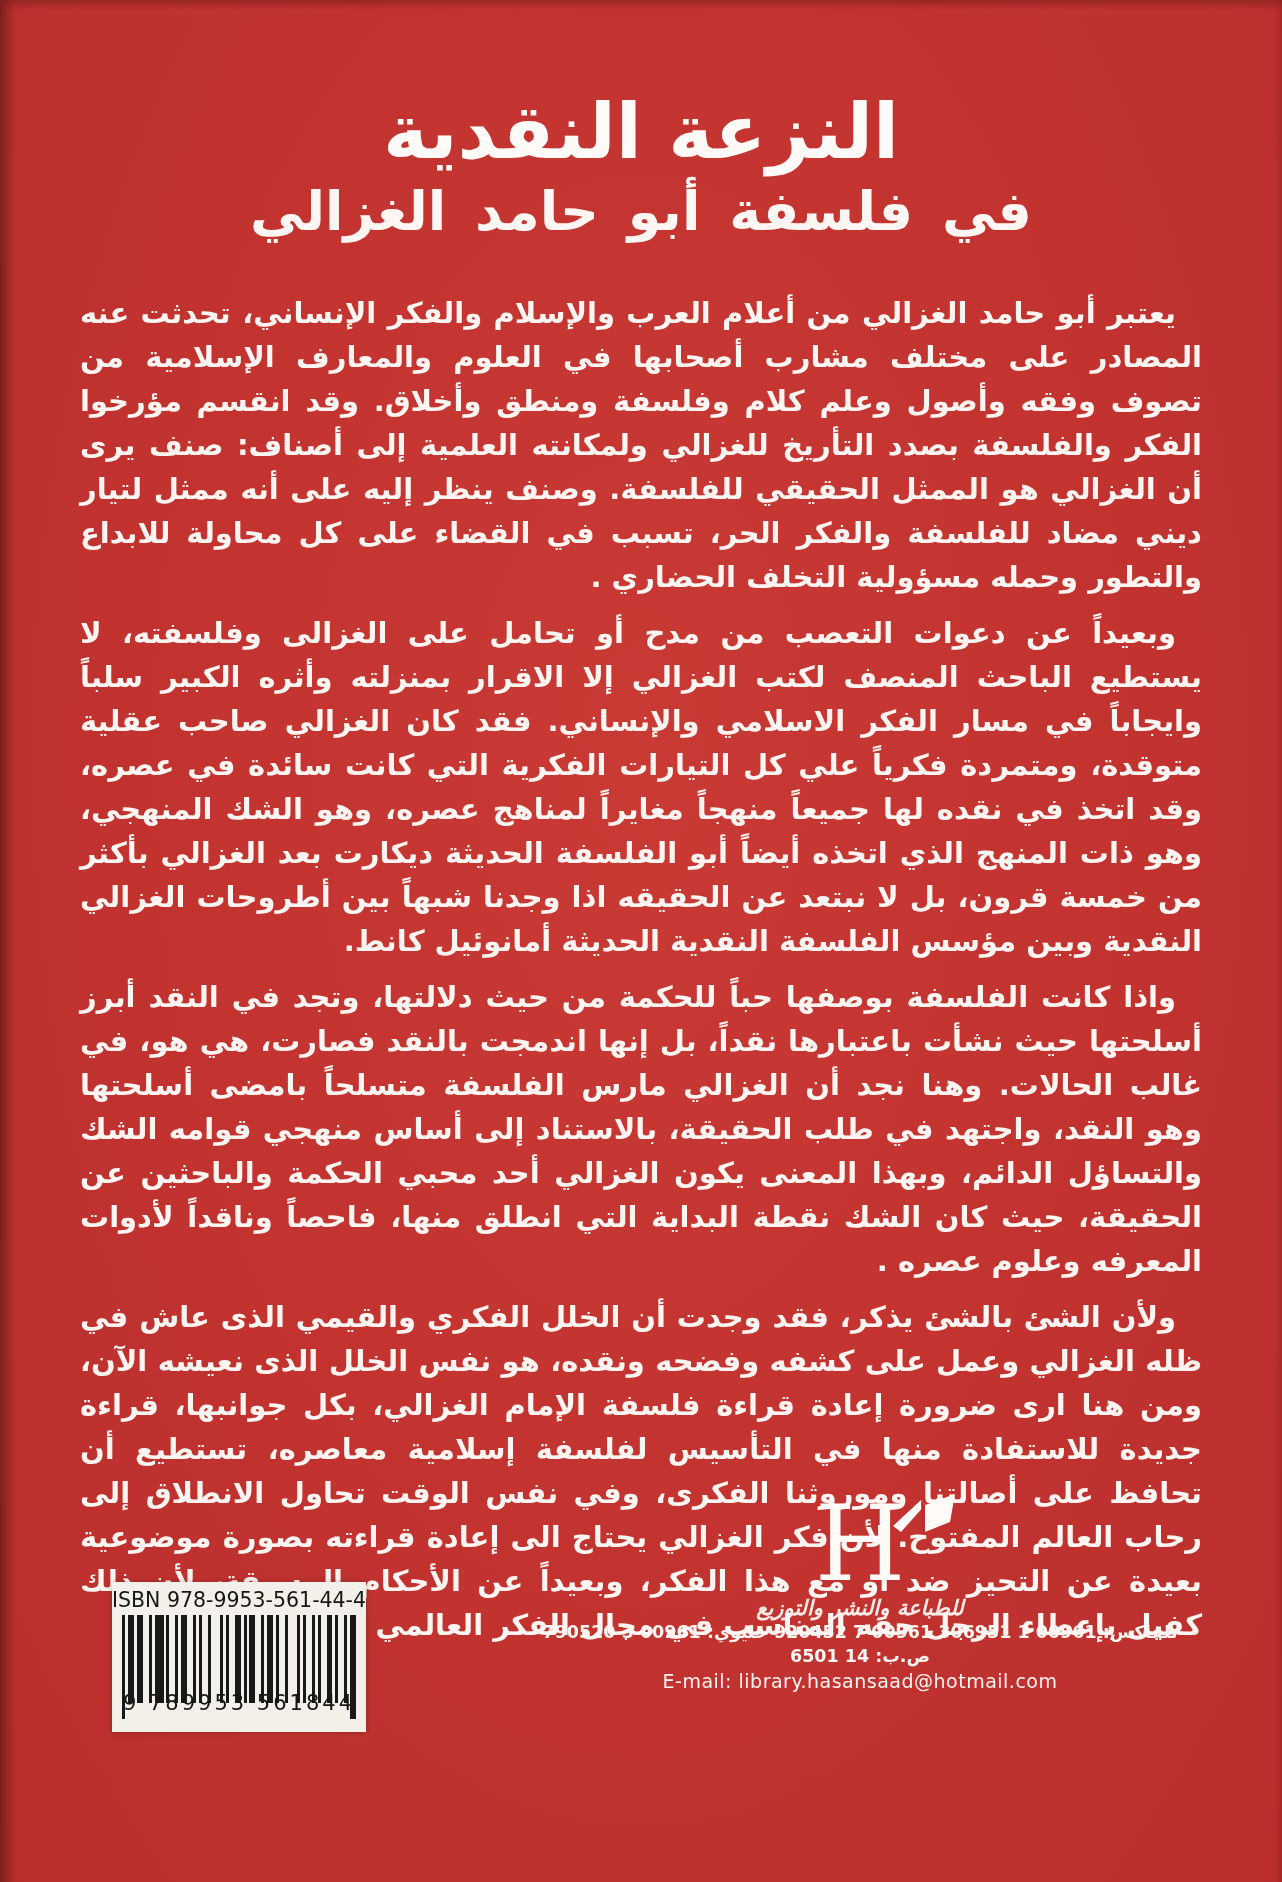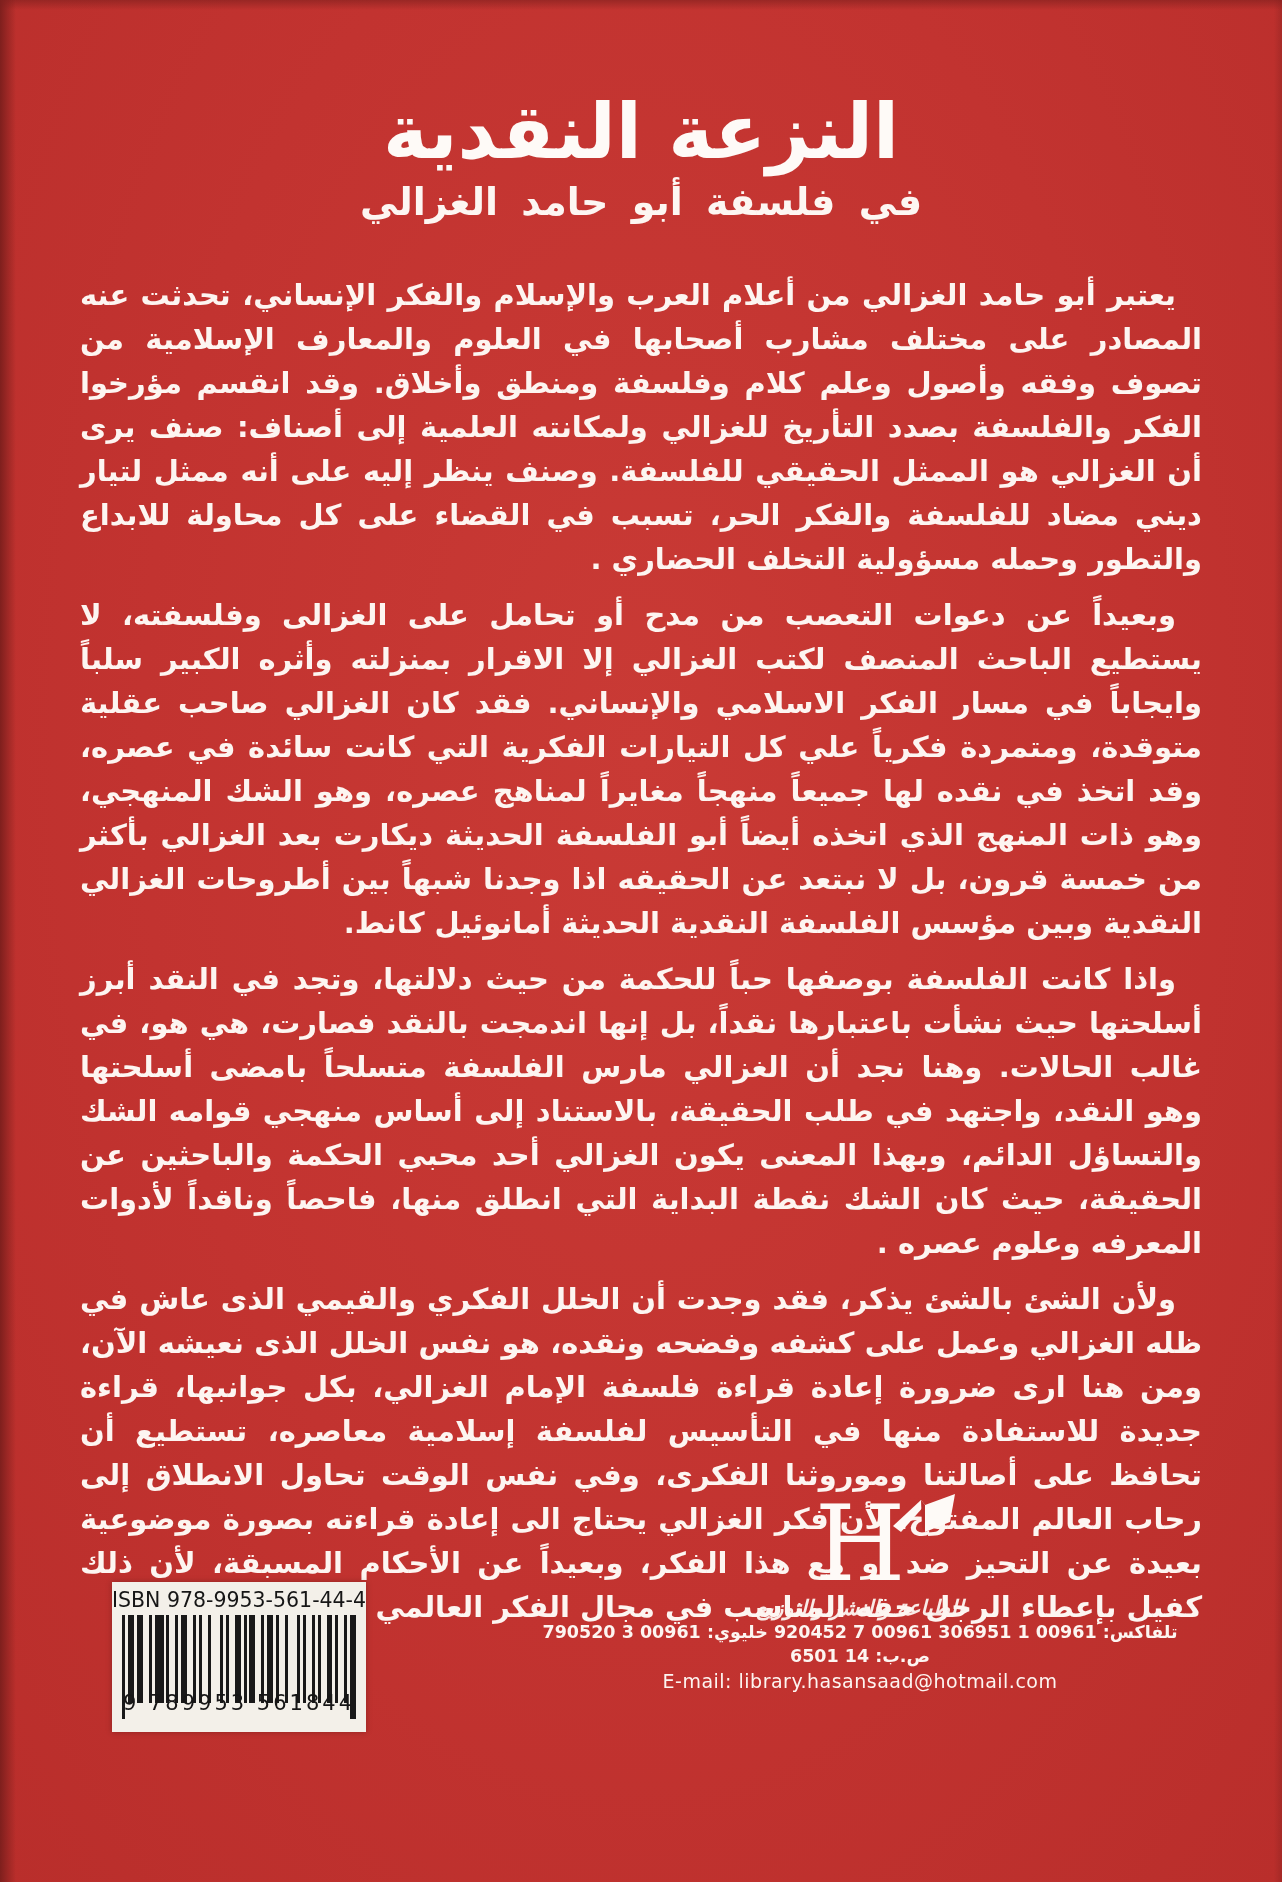--- a/index.html
+++ b/index.html
@@ -17,21 +17,21 @@
   }
   .title{
     margin:8px;padding-top:82px;
     text-align:center;color:#fefaf7;
     font-size:76px;font-weight:bold;line-height:1.1;
     direction:rtl;
   }
   .subtitle{
     margin:8px 0 0;
     text-align:center;color:#fdf6f2;
-    font-size:38px;font-weight:bold;line-height:1.1;
+    font-size:54px;font-weight:bold;line-height:1.1;
     word-spacing:10px;direction:rtl;
   }
   .body-text{
     direction:rtl;
     margin-top:50px;
     padding:0 80px;
     color:#fdf5f1;
     font-size:29px;font-weight:bold;
     line-height:44px;
     text-align:justify;

